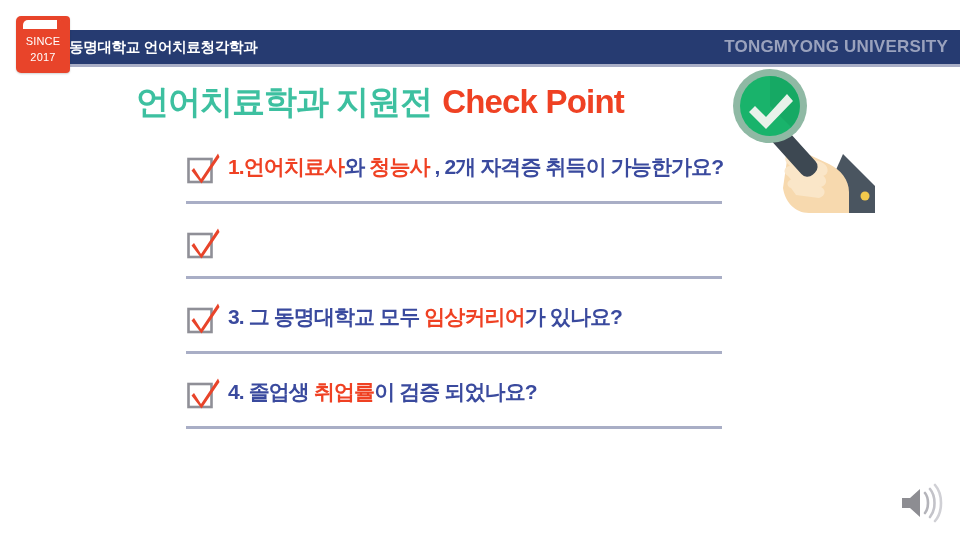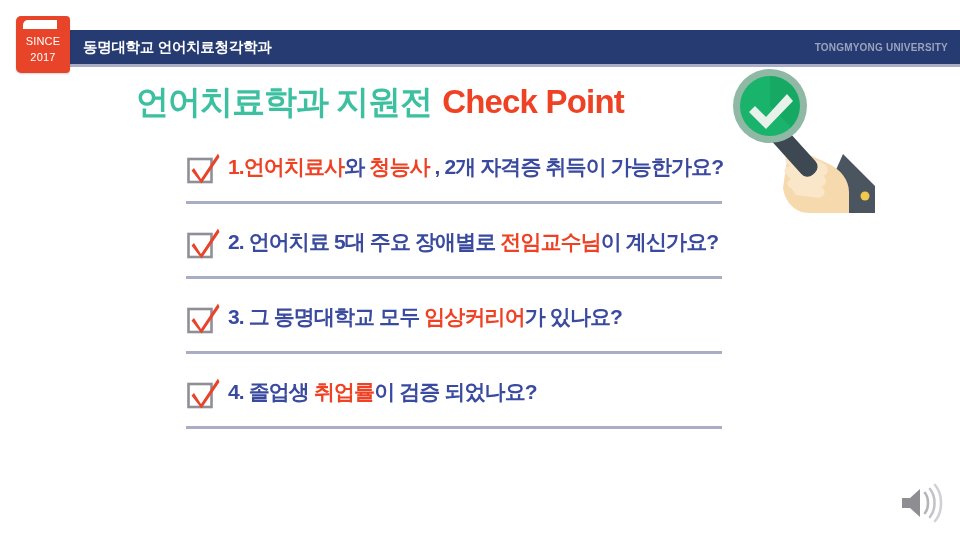--- a/index.html
+++ b/index.html
@@ -34,26 +34,26 @@
     bottom: -3px;
     width: 100%;
     height: 3px;
     background: #a9aec6;
   }
   #header-title {
     color: #ffffff;
     font-size: 14.5px;
     font-weight: bold;
     letter-spacing: -0.3px;
-    margin-left: 21px;
+    margin-left: 7px;
     white-space: nowrap;
   }
   #header-univ {
     color: #9aa2bd;
-    font-size: 10px;
+    font-size: 17px;
     font-weight: bold;
     letter-spacing: 0.2px;
     margin-right: 12px;
     white-space: nowrap;
   }
 
   
   #book-logo {
     position: absolute;
     left: 16px;
@@ -222,21 +222,20 @@
           <path d="M8 16 L15 27 L32 1.5 L33.5 5 L15.5 31.5 L5.5 18.5 Z" fill="#e8442a"></path>
         </svg></div>
       <div class="row-text"><span class="num-red">1.</span><span class="hl">언어치료사</span><span>와 </span><span class="hl">청능사</span><span> , 2개 자격증 취득이 가능한가요?</span></div>
       <div class="divider"></div>
     </div>
     <div class="check-row">
       <div class="checkbox-icon"><svg viewBox="0 0 34 34" width="34" height="34">
           <rect x="2.5" y="7" width="23" height="23" fill="#ffffff" stroke="#8f8f97" stroke-width="2.6"></rect>
           <path d="M8 16 L15 27 L32 1.5 L33.5 5 L15.5 31.5 L5.5 18.5 Z" fill="#e8442a"></path>
         </svg></div>
-      <div class="row-text"><span class="num">2.</span><span> 언어치료 5대 주요 장애별로 </span><span class="hl">전임교수님</span><span>이 계신가요?</span></div>
       <div class="divider"></div>
     </div>
     <div class="check-row">
       <div class="checkbox-icon"><svg viewBox="0 0 34 34" width="34" height="34">
           <rect x="2.5" y="7" width="23" height="23" fill="#ffffff" stroke="#8f8f97" stroke-width="2.6"></rect>
           <path d="M8 16 L15 27 L32 1.5 L33.5 5 L15.5 31.5 L5.5 18.5 Z" fill="#e8442a"></path>
         </svg></div>
       <div class="row-text"><span class="num">3.</span><span> 그 동명대학교 모두 </span><span class="hl">임상커리어</span><span>가 있나요?</span></div>
       <div class="divider"></div>
     </div>

